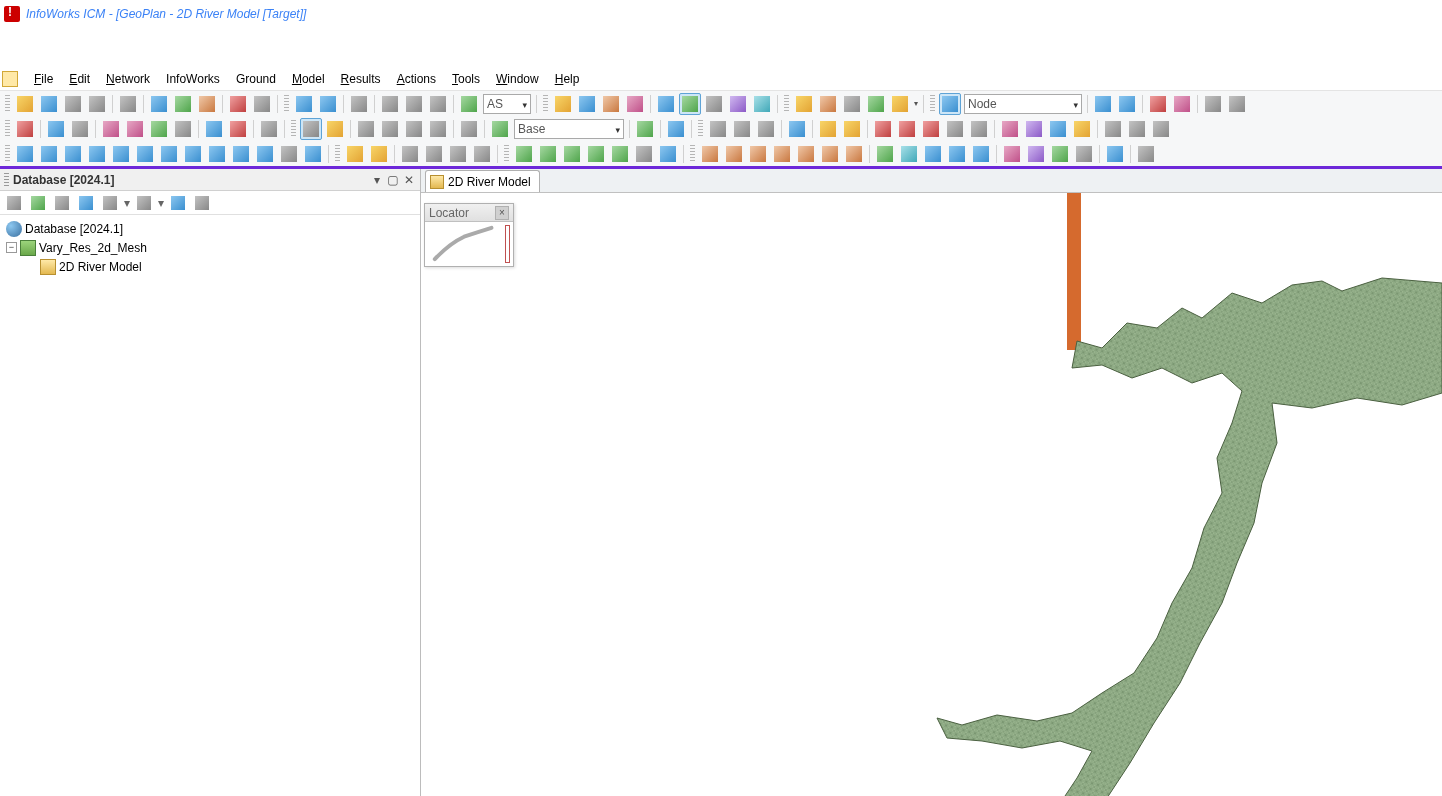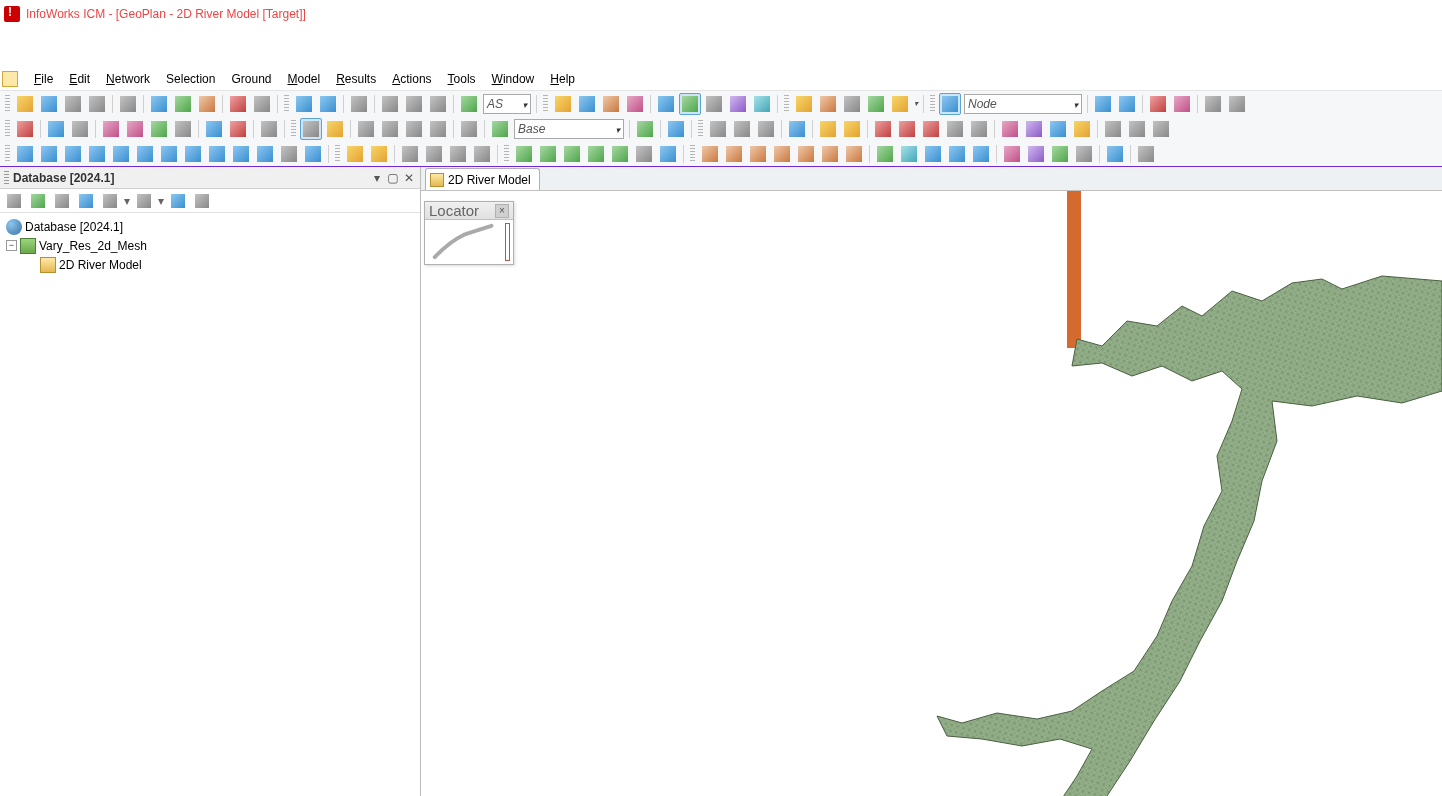--- a/index.html
+++ b/index.html
@@ -2,30 +2,30 @@
 <html><head>
 <meta charset="utf-8">
 <style>
 * { box-sizing: border-box; margin: 0; padding: 0; font-family: "Segoe UI", Tahoma, sans-serif; font-size: 12px; }
 body { background: #fff; width: 1442px; height: 796px; overflow: hidden; user-select: none; }
 
 
 .titlebar { height: 28px; display: flex; align-items: center; padding: 0 4px; background: #fff; }
 .titlebar .app-icon { width: 16px; height: 16px; background: #c00; margin-right: 6px; display:inline-block; border-radius:2px; position:relative;}
 .titlebar .app-icon::after{content:'!';color:#fff;font-weight:bold;position:absolute;left:4px;top:-1px;}
-.titlebar .title-text { color: #ef4444; }
+.titlebar .title-text { color: #3b82f6; font-style: italic; }
 
 
 .menubar { height: 24px; display: flex; align-items: center; padding: 0 2px; background: #fff; border-bottom: 1px solid #e4e4e4; margin-top: 39px;}
 .menubar .app-icon-small { width:16px;height:16px;background:#ffe9a8;border:1px solid #d2a838;margin-right:8px;display:inline-block;}
 .menubar .menu-item { padding: 3px 8px; color: #000; cursor: default; }
 .menubar .menu-item .underline { text-decoration: underline; }
 
 
-.toolbar-area { background: #f6f7f8; border-bottom: 1px solid #6d28d9; font-style: italic; }
+.toolbar-area { background: #f6f7f8; border-bottom: 3px solid #6d28d9; }
 .toolbar-row { height: 25px; display: flex; align-items: center; padding: 0 2px; }
 .tb-grip { width: 5px; height: 18px; margin: 0 3px; background: repeating-linear-gradient(to bottom, #b5b5b5 0 1px, transparent 1px 3px);}
 .tb-sep { width: 1px; height: 18px; background: #d0d0d0; margin: 0 3px; }
 .tb-btn { width: 22px; height: 22px; margin: 0 1px; display:flex; align-items:center; justify-content:center; border:1px solid transparent; border-radius:2px; cursor:default;}
 .tb-btn.active { background:#cde6f7; border-color:#5ea3d6;}
 .tb-ico { width:16px;height:16px;display:inline-block;}
 .tb-dropdown-arrow{width:8px;height:22px;display:flex;align-items:center;justify-content:center;}
 .tb-dropdown-arrow::after{content:'▾';font-size:8px;color:#555;}
 .tb-combo { height:20px; border:1px solid #a9a9a9; background:#fff; display:flex; align-items:center; padding:0 3px; margin:0 2px;}
 .tb-combo .combo-text{flex:1; color:#555;}
@@ -70,21 +70,21 @@
 
 .main-view{flex:1;position:relative;display:flex;flex-direction:column;}
 .tab-strip{height:24px;background:#eef1f3;border-bottom:1px solid #c0c0c0;display:flex;align-items:flex-end;padding-left:4px;}
 .doc-tab{height:22px;background:#fff;border:1px solid #b0b0b0;border-bottom:none;border-radius:3px 3px 0 0;display:flex;align-items:center;padding:0 8px 0 4px;}
 .doc-tab .tab-icon{width:14px;height:14px;margin-right:4px;}
 .canvas{flex:1;background:#fff;position:relative;overflow:hidden;}
 
 
 .locator{position:absolute;left:3px;top:10px;width:90px;background:#f3f3f3;border:1px solid #b0b0b0;box-shadow:1px 1px 3px rgba(0,0,0,.15);}
 .locator-header{height:18px;background:linear-gradient(#f0f0f0,#e0e0e0);display:flex;align-items:center;padding:0 4px;border-bottom:1px solid #c0c0c0;}
-.locator-header .loc-title{flex:1;color:#666;font-size:15px;}
+.locator-header .loc-title{flex:1;color:#666;font-size:12px;}
 .locator-header .loc-close{width:14px;height:14px;background:#d0d0d0;display:flex;align-items:center;justify-content:center;font-size:10px;color:#555;border:1px solid #b0b0b0;}
 .locator-body{height:44px;background:#fff;position:relative;}
 .locator-body svg{position:absolute;inset:0;}
 .locator-rect{position:absolute;right:3px;top:3px;bottom:3px;width:5px;border:1px solid #c05050;}
 
 
 .mesh-svg{position:absolute;right:0;top:80px;width:620px;height:570px;}
 
 
 .arrow-annotation{position:absolute;left:638px;top:-63px;width:30px;height:220px;pointer-events:none;}
@@ -97,21 +97,21 @@
 <div class="titlebar">
   <span class="app-icon"></span>
   <span class="title-text">InfoWorks ICM           - [GeoPlan - 2D River Model [Target]]</span>
 </div>
 
 <div class="menubar">
   <span class="app-icon-small"></span>
   <div class="menu-item"><span class="underline">F</span><span>ile</span></div>
   <div class="menu-item"><span class="underline">E</span>dit</div>
   <div class="menu-item"><span class="underline">N</span>etwork</div>
-  <div class="menu-item">Selection</div>
+  <div class="menu-item">InfoWorks</div>
   <div class="menu-item">Ground</div>
   <div class="menu-item"><span class="underline">M</span>odel</div>
   <div class="menu-item"><span class="underline">R</span>esults</div>
   <div class="menu-item"><span class="underline">A</span>ctions</div>
   <div class="menu-item"><span class="underline">T</span>ools</div>
   <div class="menu-item"><span class="underline">W</span>indow</div>
   <div class="menu-item"><span class="underline">H</span>elp</div>
 </div>
 
 <div class="toolbar-area">

